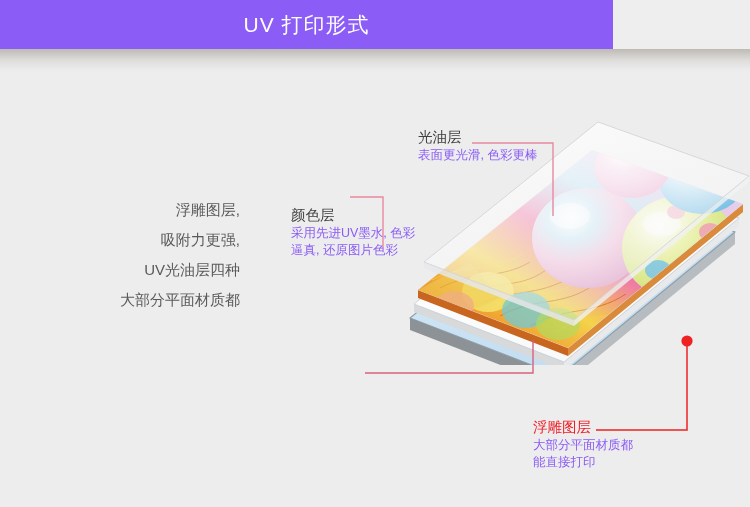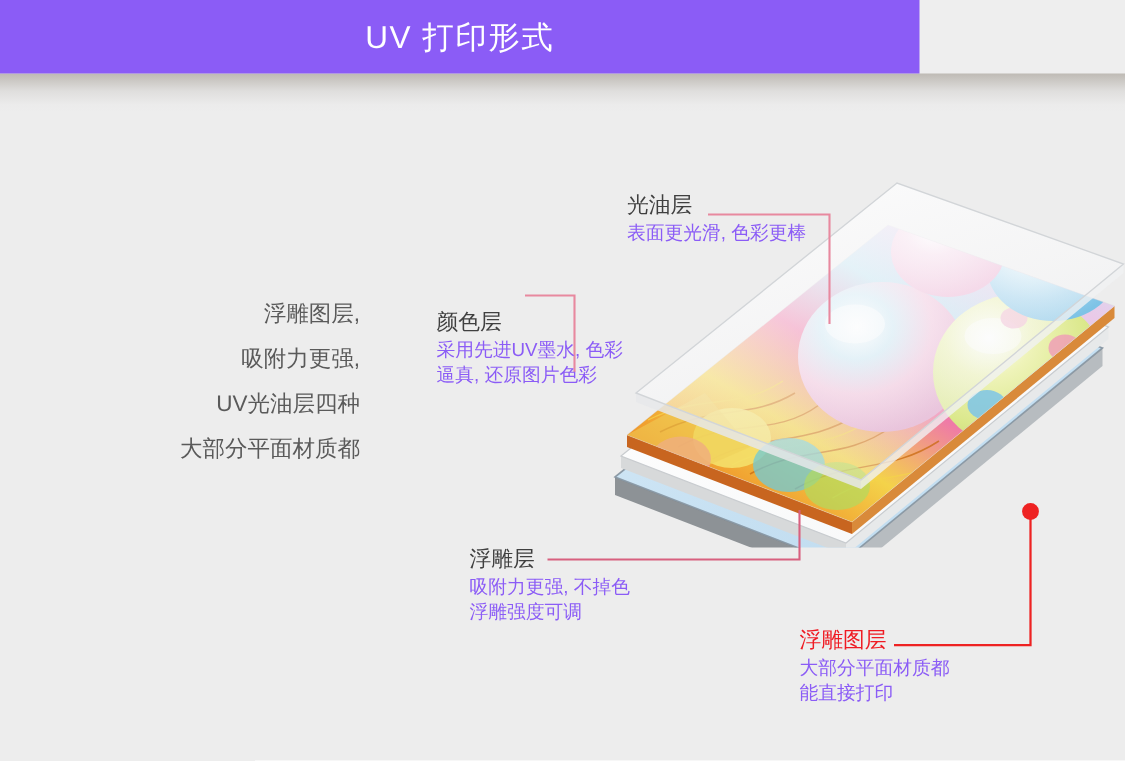--- a/index.html
+++ b/index.html
@@ -280,25 +280,20 @@
     <div class="c-title">光油层</div>
     <div class="c-desc">表面更光滑, 色彩更棒</div>
   </div>
 
   <div class="callout" id="callout-color">
     <div class="c-title">颜色层</div>
     <div class="c-desc">采用先进UV墨水, 色彩</div>
     <div class="c-desc">逼真, 还原图片色彩</div>
   </div>
 
-  <div class="callout" id="callout-relief">
-    <div class="c-title">浮雕层</div>
-    <div class="c-desc">吸附力更强, 不掉色</div>
-    <div class="c-desc">浮雕强度可调</div>
-  </div>
 
   <div class="callout" id="callout-material">
     <div class="c-title red">浮雕图层</div>
     <div class="c-desc">大部分平面材质都</div>
     <div class="c-desc">能直接打印</div>
   </div>
 
 </div>
 
 </body></html>

